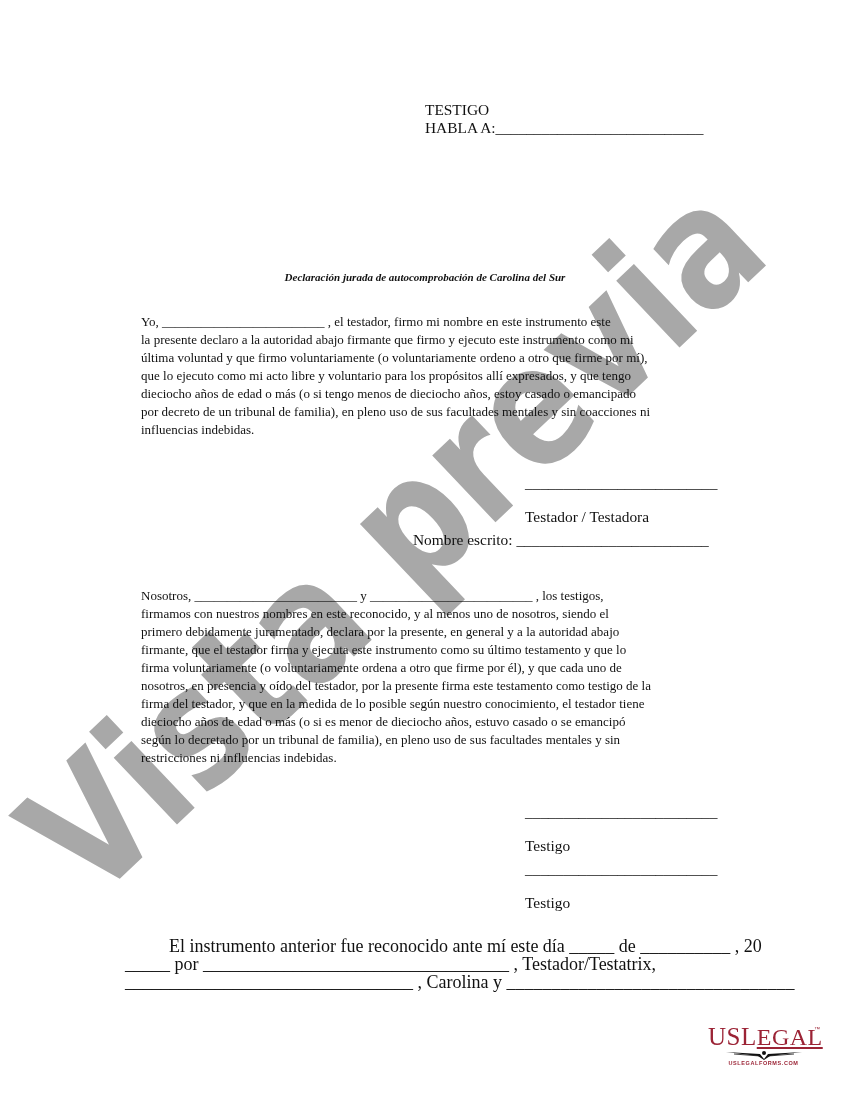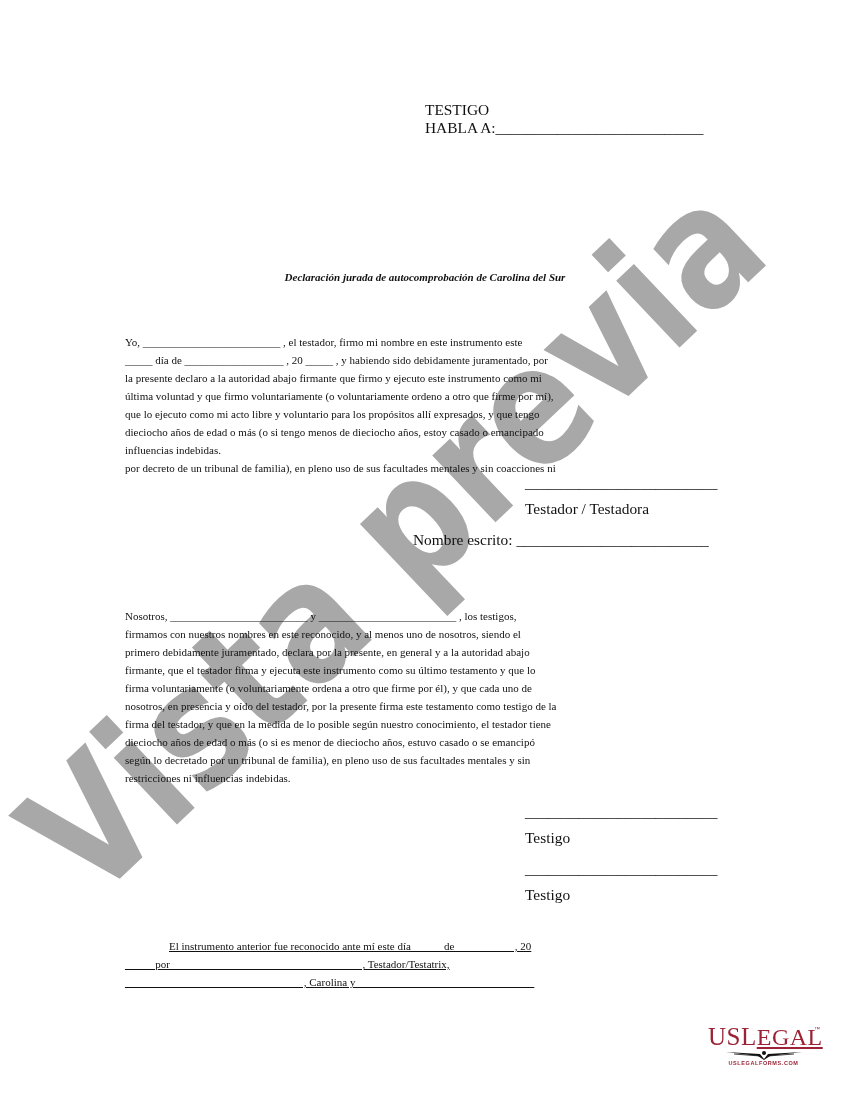--- a/index.html
+++ b/index.html
@@ -8,30 +8,30 @@
     .page { position: absolute; left: 0; top: 0; width: 850px; height: 1100px; background: #fff; }
 
     .watermark { position: absolute; left: 0; top: 0; width: 850px; height: 1100px; z-index: 1; pointer-events: none; }
     .content { position: absolute; left: 0; top: 0; width: 770px; height: 1100px; z-index: 2; }
 
     .header-block { position: absolute; left: 425px; top: 101px; }
     .header-block .hl { font-size: 15.4px; line-height: 18px; white-space: pre; }
 
     .title { position: absolute; left: 0; width: 850px; top: 271px; text-align: center;
              font-weight: bold; font-style: italic; font-size: 11px; }
-    .para { position: absolute; left: 125px; width: 605px; font-size: 11px; line-height: 18px; margin-top: 20px; }
+    .para { position: absolute; left: 141px; width: 605px; font-size: 13px; line-height: 18px; }
     .para .pl { white-space: pre; display: block; }
 
     .sig { position: absolute; left: 525px; font-size: 15.4px; line-height: 18px; }
     .sig .rule { display: block; white-space: pre; text-align: right; }
-    .sig .label { display: block; margin-top: 8px; }
+    .sig .label { display: block; margin-top: 16px; }
 
     .typed-name { position: absolute; left: 413px; top: 531px; font-size: 15.4px; line-height: 18px; white-space: pre; }
 
-    .ack { position: absolute; left: 125px; top: 937px; width: 610px; font-size: 11px; line-height: 18px; text-decoration: underline; }
+    .ack { position: absolute; left: 125px; top: 937px; width: 610px; font-size: 18px; line-height: 18px; }
     .ack .pl { white-space: pre; display: block; }
     .ack .indent { padding-left: 44px; }
 
     .logo { position: absolute; left: 706px; top: 1024px; width: 115px; height: 46px; z-index: 3; }
     .logo .brand { position: absolute; left: 2px; top: 0; font-family: "Liberation Serif", serif;
                    font-size: 25px; color: #9b2335; letter-spacing: 0.5px; line-height: 26px; }
     .logo .brand .small { font-size: 24px; text-decoration: underline; }
     .logo .tm { position: absolute; left: 108px; top: 2px; font-size: 6px; color: #9b2335; font-family: "Liberation Sans", sans-serif; }
     .logo .emblem { position: absolute; left: 18px; top: 26px; width: 80px; height: 10px; }
     .logo .site { position: absolute; left: 0; width: 115px; top: 36px; text-align: center;
@@ -51,27 +51,26 @@
 
     <div class="header-block">
       <div class="hl">TESTIGO</div>
       <div class="hl">HABLA A:___________________________</div>
     </div>
 
     <div class="title">Declaración jurada de autocomprobación de Carolina del Sur</div>
 
     <div class="para" style="top:313px;">
       <span class="pl">Yo, _________________________ , el testador, firmo mi nombre en este instrumento este</span>
-      <span class="pl">_____ día de __________________ , 20 _____ , y habiendo sido debidamente juramentado, por</span>
       <span class="pl">la presente declaro a la autoridad abajo firmante que firmo y ejecuto este instrumento como mi</span>
       <span class="pl">última voluntad y que firmo voluntariamente (o voluntariamente ordeno a otro que firme por mí),</span>
       <span class="pl">que lo ejecuto como mi acto libre y voluntario para los propósitos allí expresados, y que tengo</span>
       <span class="pl">dieciocho años de edad o más (o si tengo menos de dieciocho años, estoy casado o emancipado</span>
+      <span class="pl">por decreto de un tribunal de familia), en pleno uso de sus facultades mentales y sin coacciones ni</span>
       <span class="pl">influencias indebidas.</span>
-      <span class="pl">por decreto de un tribunal de familia), en pleno uso de sus facultades mentales y sin coacciones ni</span>
     </div>
 
     <div class="sig" style="top:474px;">
       <span class="rule">_________________________</span>
       <span class="label">Testador / Testadora</span>
     </div>
 
     <div class="typed-name">Nombre escrito: _________________________</div>
 
     <div class="para" style="top:587px;">

